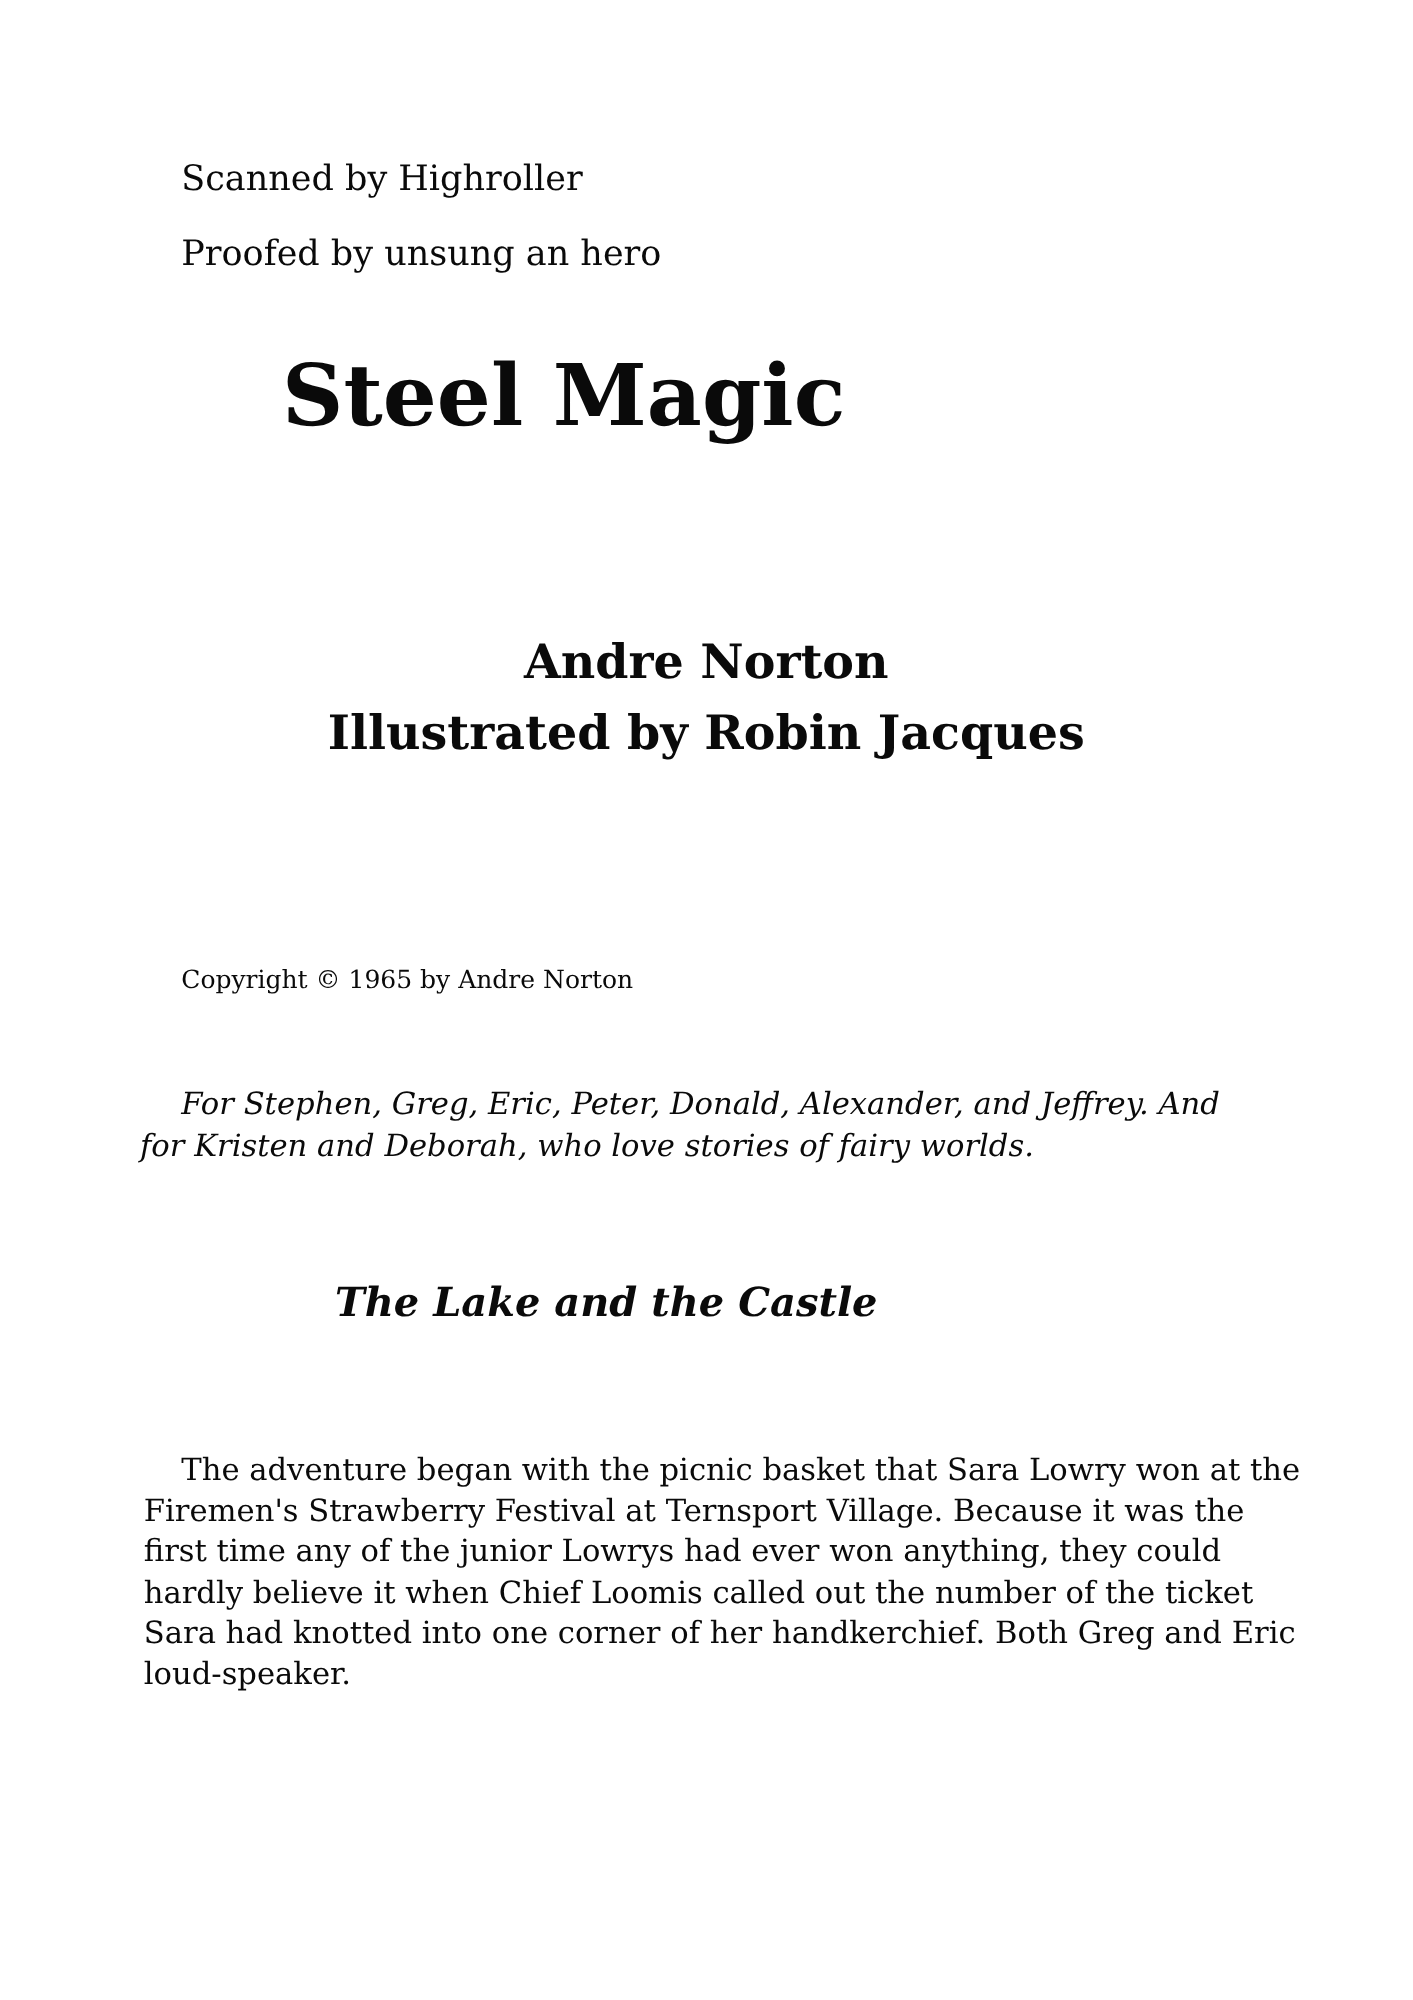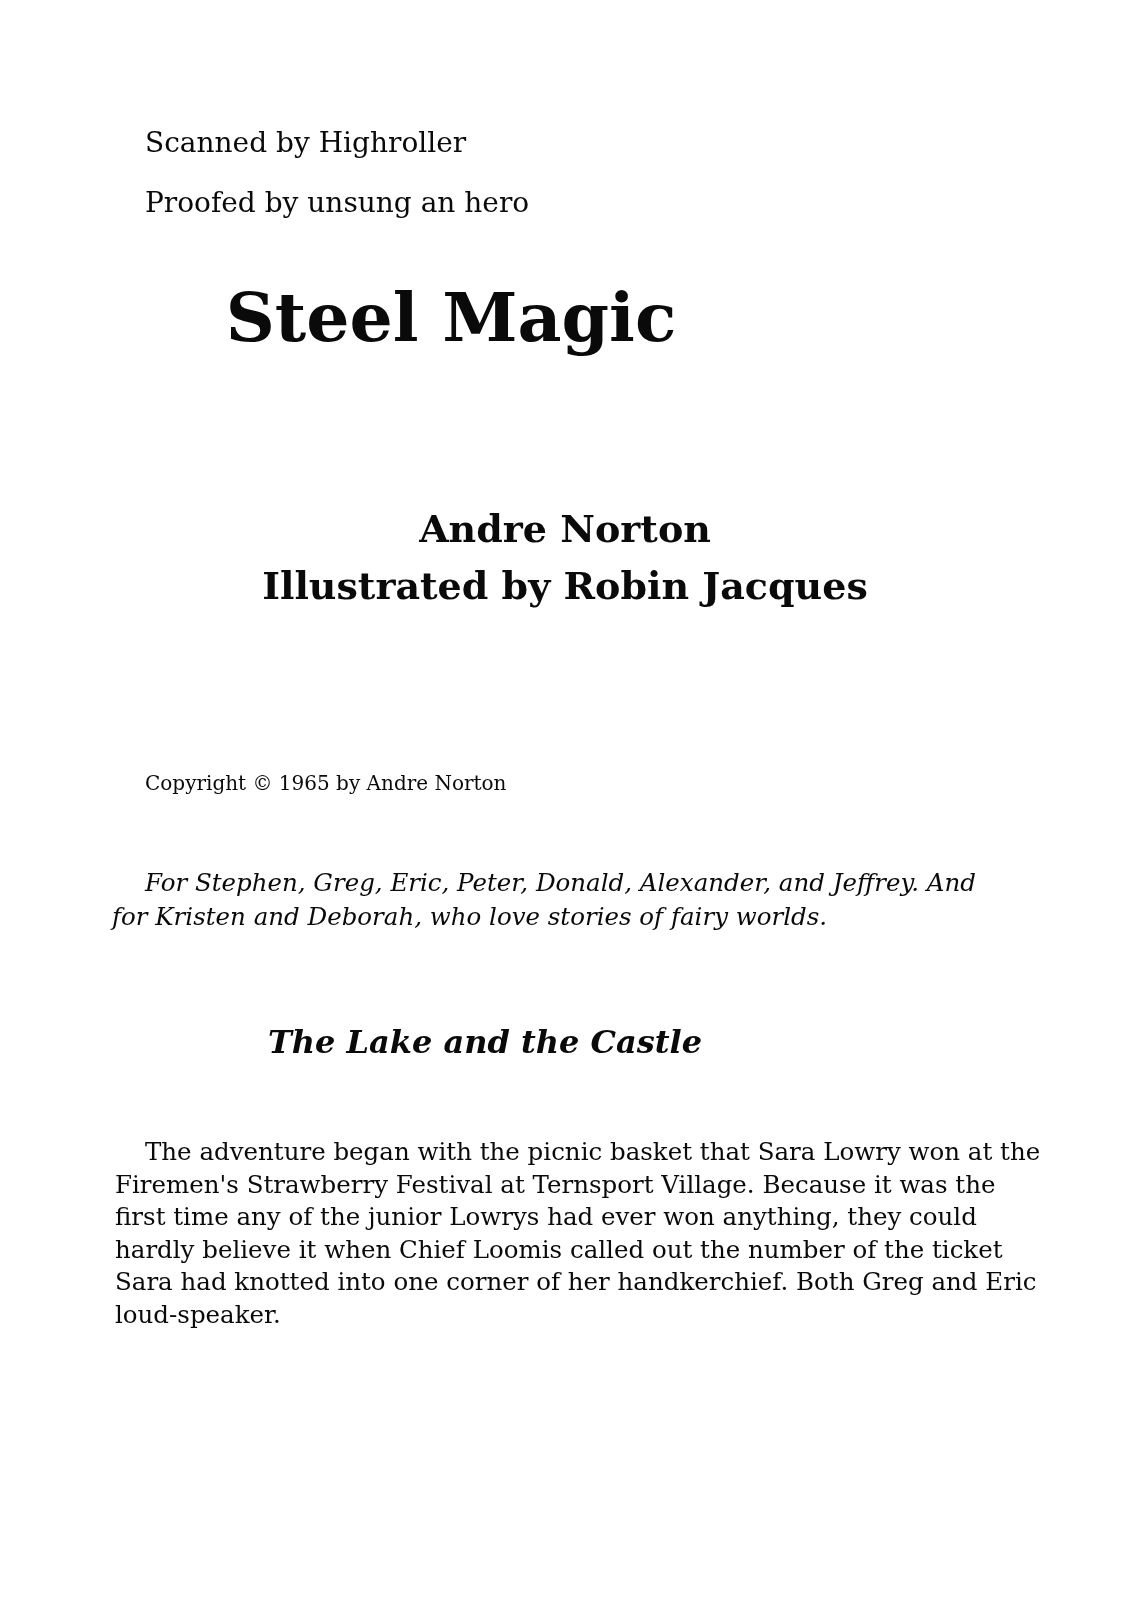--- a/index.html
+++ b/index.html
@@ -74,21 +74,21 @@
       top: 1022px;
       text-align: center;
       font-style: italic;
       font-weight: bold;
       font-size: 32px;
       line-height: 40px;
     }
     .body-text {
       position: absolute;
       left: 115px;
-      top: 1136px;
+      top: 1160px;
       width: 900px;
       font-size: 24.5px;
       line-height: 32.5px;
     }
     .body-text .line { display: block; white-space: nowrap; }
     .body-text .indent { padding-left: 30px; }
   </style>
 </head>
 <body>
 

